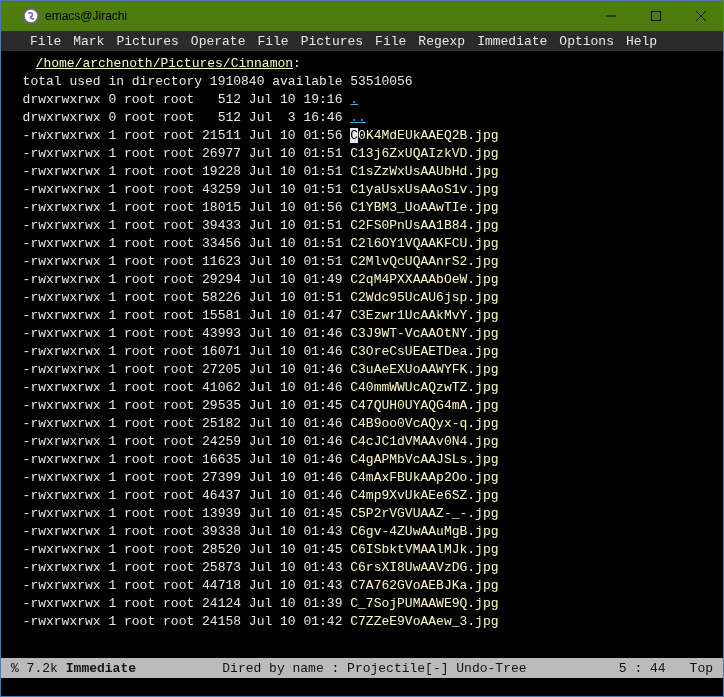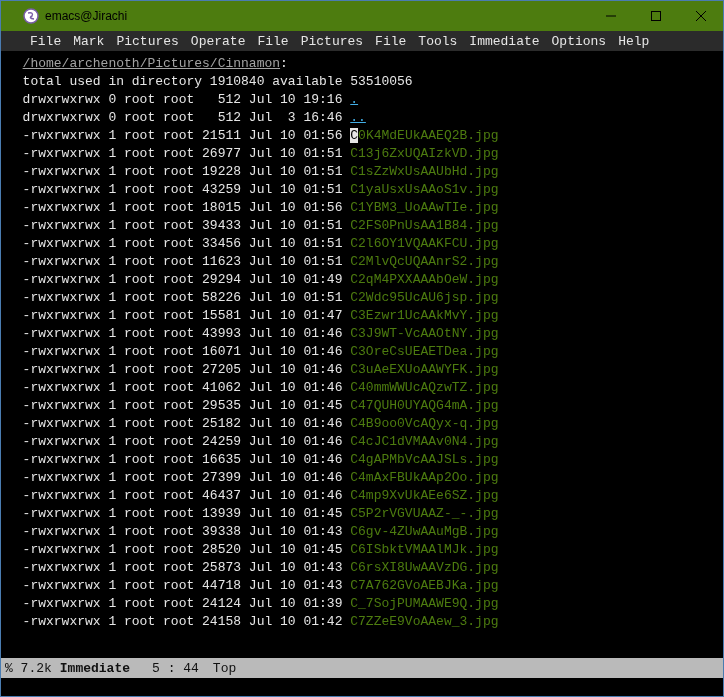--- a/index.html
+++ b/index.html
@@ -9,30 +9,30 @@
   .titlebar { height: 30px; background: #4d7c0f; display: flex; align-items: center; padding-left: 22px; }
   .titlebar .icon { width: 16px; height: 16px; margin-right: 6px; display: inline-flex; align-items: center; justify-content: center; }
   .titlebar .title { flex: 1; font-size: 12px; color: #000; }
   .winbtn { width: 45px; height: 30px; display: flex; align-items: center; justify-content: center; }
   .winbtn svg { width: 10px; height: 10px; }
   
   .menubar { height: 20px; background: #2b2b2b; display: flex; align-items: center; padding: 0 23px; font-family: Liberation Mono, monospace; font-size: 13px; color: #e6e6e6; gap: 0; }
   .menubar .menuitem { padding: 1px 6px; cursor: pointer; }
   
   .buffer { flex: 1; background: #000; color: #e6e6e6; font-family: Consolas, "Liberation Mono", monospace; font-size: 13px; line-height: 18px; padding: 4px 6px 0 6px; overflow: hidden; white-space: pre; }
-  .buffer .path { color: #a3a3a3; text-decoration: underline; }
-  .buffer a.fn { color: #4d7c0f; text-decoration: none; }
+  .buffer .path { color: #fef9c3; text-decoration: underline; margin-left: 13px; }
+  .buffer a.fn { color: #fef9c3; text-decoration: none; }
   .buffer .dotlink { color: #42aee6; text-decoration: underline; }
   .buffer .cursor { background: #e6e6e6; color: #000; }
   .row { height: 18px; }
   
-  .modeline { height: 20px; background: #bababa; color: #111; font-family: Consolas, "Liberation Mono", monospace; font-size: 13px; display: flex; align-items: center; padding: 0 4px; }
+  .modeline { height: 20px; background: #bababa; color: #111; font-family: Consolas, "Liberation Mono", monospace; font-size: 13px; display: flex; align-items: center; padding: 0 10px; }
   .modeline .spacer { flex: 1; }
   .modeline .k { margin-right: 8px; }
-  .modeline .pos { margin: 0 14px 0 14px; }
+  .modeline .pos { margin: 0 24px 0 14px; }
   
   .minibuf { height: 18px; background: #000; }
 </style>
 </head>
 <body>
 
 <div class="window">
 
   <div class="titlebar">
     <span class="icon">
@@ -61,29 +61,30 @@
   </div>
 
   <div class="menubar" id="menubar">
       <span class="menuitem">File</span>
       <span class="menuitem">Mark</span>
       <span class="menuitem">Pictures</span>
       <span class="menuitem">Operate</span>
       <span class="menuitem">File</span>
       <span class="menuitem">Pictures</span>
       <span class="menuitem">File</span>
-      <span class="menuitem">Tools</span>
+      <span class="menuitem">Regexp</span>
       <span class="menuitem">Immediate</span>
       <span class="menuitem">Options</span>
       <span class="menuitem">Help</span>
     </div>
 
   <div class="buffer" id="buffer"><div class="row">  <span class="path">/home/archenoth/Pictures/Cinnamon</span>:</div><div class="row">  total used in directory 1910840 available 53510056</div><div class="row">  drwxrwxrwx 0 root root   512 Jul 10 19:16 <span class="dotlink">.</span></div><div class="row">  drwxrwxrwx 0 root root   512 Jul  3 16:46 <span class="dotlink">..</span></div><div class="row">  -rwxrwxrwx 1 root root 21511 Jul 10 01:56 <span class="cursor">C</span><a class="fn">0K4MdEUkAAEQ2B.jpg</a></div><div class="row">  -rwxrwxrwx 1 root root 26977 Jul 10 01:51 <a class="fn">C13j6ZxUQAIzkVD.jpg</a></div><div class="row">  -rwxrwxrwx 1 root root 19228 Jul 10 01:51 <a class="fn">C1sZzWxUsAAUbHd.jpg</a></div><div class="row">  -rwxrwxrwx 1 root root 43259 Jul 10 01:51 <a class="fn">C1yaUsxUsAAoS1v.jpg</a></div><div class="row">  -rwxrwxrwx 1 root root 18015 Jul 10 01:56 <a class="fn">C1YBM3_UoAAwTIe.jpg</a></div><div class="row">  -rwxrwxrwx 1 root root 39433 Jul 10 01:51 <a class="fn">C2FS0PnUsAA1B84.jpg</a></div><div class="row">  -rwxrwxrwx 1 root root 33456 Jul 10 01:51 <a class="fn">C2l6OY1VQAAKFCU.jpg</a></div><div class="row">  -rwxrwxrwx 1 root root 11623 Jul 10 01:51 <a class="fn">C2MlvQcUQAAnrS2.jpg</a></div><div class="row">  -rwxrwxrwx 1 root root 29294 Jul 10 01:49 <a class="fn">C2qM4PXXAAAbOeW.jpg</a></div><div class="row">  -rwxrwxrwx 1 root root 58226 Jul 10 01:51 <a class="fn">C2Wdc95UcAU6jsp.jpg</a></div><div class="row">  -rwxrwxrwx 1 root root 15581 Jul 10 01:47 <a class="fn">C3Ezwr1UcAAkMvY.jpg</a></div><div class="row">  -rwxrwxrwx 1 root root 43993 Jul 10 01:46 <a class="fn">C3J9WT-VcAAOtNY.jpg</a></div><div class="row">  -rwxrwxrwx 1 root root 16071 Jul 10 01:46 <a class="fn">C3OreCsUEAETDea.jpg</a></div><div class="row">  -rwxrwxrwx 1 root root 27205 Jul 10 01:46 <a class="fn">C3uAeEXUoAAWYFK.jpg</a></div><div class="row">  -rwxrwxrwx 1 root root 41062 Jul 10 01:46 <a class="fn">C40mmWWUcAQzwTZ.jpg</a></div><div class="row">  -rwxrwxrwx 1 root root 29535 Jul 10 01:45 <a class="fn">C47QUH0UYAQG4mA.jpg</a></div><div class="row">  -rwxrwxrwx 1 root root 25182 Jul 10 01:46 <a class="fn">C4B9oo0VcAQyx-q.jpg</a></div><div class="row">  -rwxrwxrwx 1 root root 24259 Jul 10 01:46 <a class="fn">C4cJC1dVMAAv0N4.jpg</a></div><div class="row">  -rwxrwxrwx 1 root root 16635 Jul 10 01:46 <a class="fn">C4gAPMbVcAAJSLs.jpg</a></div><div class="row">  -rwxrwxrwx 1 root root 27399 Jul 10 01:46 <a class="fn">C4mAxFBUkAAp2Oo.jpg</a></div><div class="row">  -rwxrwxrwx 1 root root 46437 Jul 10 01:46 <a class="fn">C4mp9XvUkAEe6SZ.jpg</a></div><div class="row">  -rwxrwxrwx 1 root root 13939 Jul 10 01:45 <a class="fn">C5P2rVGVUAAZ-_-.jpg</a></div><div class="row">  -rwxrwxrwx 1 root root 39338 Jul 10 01:43 <a class="fn">C6gv-4ZUwAAuMgB.jpg</a></div><div class="row">  -rwxrwxrwx 1 root root 28520 Jul 10 01:45 <a class="fn">C6ISbktVMAAlMJk.jpg</a></div><div class="row">  -rwxrwxrwx 1 root root 25873 Jul 10 01:43 <a class="fn">C6rsXI8UwAAVzDG.jpg</a></div><div class="row">  -rwxrwxrwx 1 root root 44718 Jul 10 01:43 <a class="fn">C7A762GVoAEBJKa.jpg</a></div><div class="row">  -rwxrwxrwx 1 root root 24124 Jul 10 01:39 <a class="fn">C_7SojPUMAAWE9Q.jpg</a></div><div class="row">  -rwxrwxrwx 1 root root 24158 Jul 10 01:42 <a class="fn">C7ZZeE9VoAAew_3.jpg</a></div></div>
 
   <div class="modeline">
     <span class="k">% 7.2k</span>
     <span class="k" style="font-weight:bold">Immediate</span>
+    <span class="spacer" style="text-align:center">Dired by name : Projectile[-] Undo-Tree</span>
     <span class="pos">5 : 44</span>
     <span>Top</span>
   </div>
 
   <div class="minibuf"></div>
 </div>
 
 </body></html>

